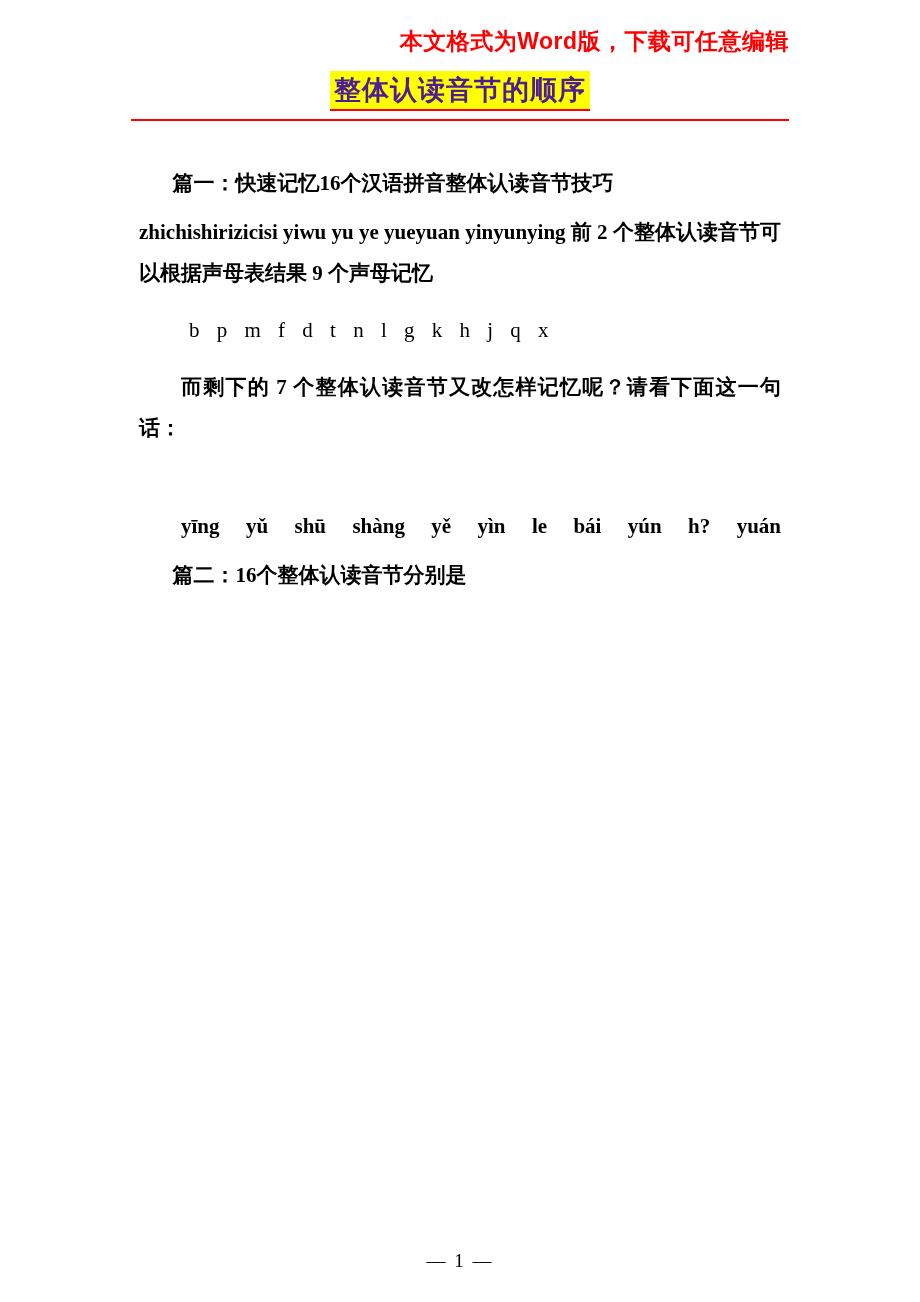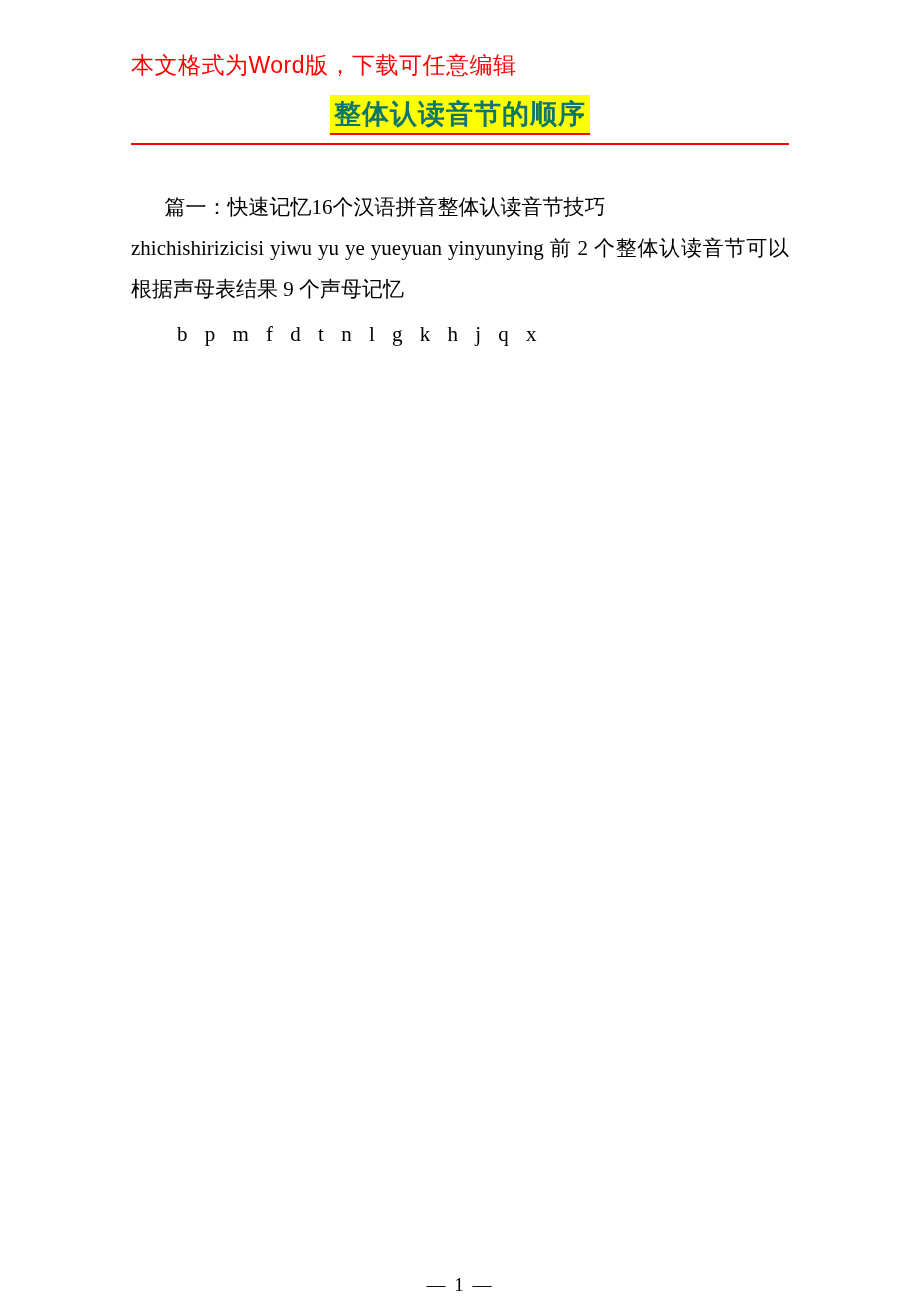--- a/index.html
+++ b/index.html
@@ -15,70 +15,71 @@
     overflow: hidden;
   }
   .page {
     position: relative;
     width: 920px;
     height: 1302px;
     box-sizing: border-box;
     padding: 0 131px;
   }
   .banner {
-    margin-top: 50px;
-    text-align: left;
+    margin-top: 26px;
+    text-align: right;
     font-family: "Liberation Sans", sans-serif;
-    font-weight: normal;
+    font-weight: bold;
     font-size: 23px;
     color: #ff0000;
     letter-spacing: 0.5px;
   }
   .title-wrap {
     margin-top: 14px;
     text-align: center;
   }
   .doc-title {
     display: inline-block;
     font-family: "Liberation Sans", sans-serif;
     font-weight: bold;
     font-size: 27px;
-    color: #0f766e;
+    color: #4c1d95;
     background: #ffff00;
     padding: 1px 4px;
     letter-spacing: 1px;
     border-bottom: 2px solid #ff0000;
   }
   .rule {
     margin-top: 8px;
     height: 0;
     border-top: 2px solid #ff0000;
     width: 658px;
     margin-left: auto;
     margin-right: auto;
   }
   .body {
     margin-top: 42px;
     font-size: 21px;
     line-height: 41px;
     text-align: justify;
   }
   .p {
-    margin: 0;
+    margin: 8px;
     text-indent: 2em;
+    font-weight: bold;
   }
   .p.indent1 {
     text-indent: 1.6em;
   }
   .p.justify-spread {
     text-align: justify;
     text-align-last: justify;
   }
   .letters {
-    margin: 4px;
+    margin: 16px;
     text-indent: 2em;
     letter-spacing: 6px;
     font-size: 21px;
   }
   .blank-line {
     height: 41px;
   }
   .footer {
     position: absolute;
     left: 0;
@@ -104,23 +105,26 @@
 
   <div class="body">
 
     <p class="p indent1">篇一：快速记忆16个汉语拼音整体认读音节技巧</p>
 
     <p class="p" style="text-indent:0">zhichishirizicisi   yiwu yu ye yueyuan yinyunying 前 2 个整体认读音节可以根据声母表结果 9 个声母记忆</p>
 
     <p class="letters">b p m f d t n l g k h j q x</p>
 
 
+    <p class="p">而剩下的 7 个整体认读音节又改怎样记忆呢？请看下面这一句话：</p>
 
     <div class="blank-line"></div>
 
+    <p class="p justify-spread">yīng  yǔ  shū  shàng  yě  yìn  le  bái  yún  h?  yuán</p>
 
+    <p class="p indent1">篇二：16个整体认读音节分别是</p>
 
 
   </div>
 
   <div class="footer">— 1 —</div>
 
 </div>
 
 </body></html>

